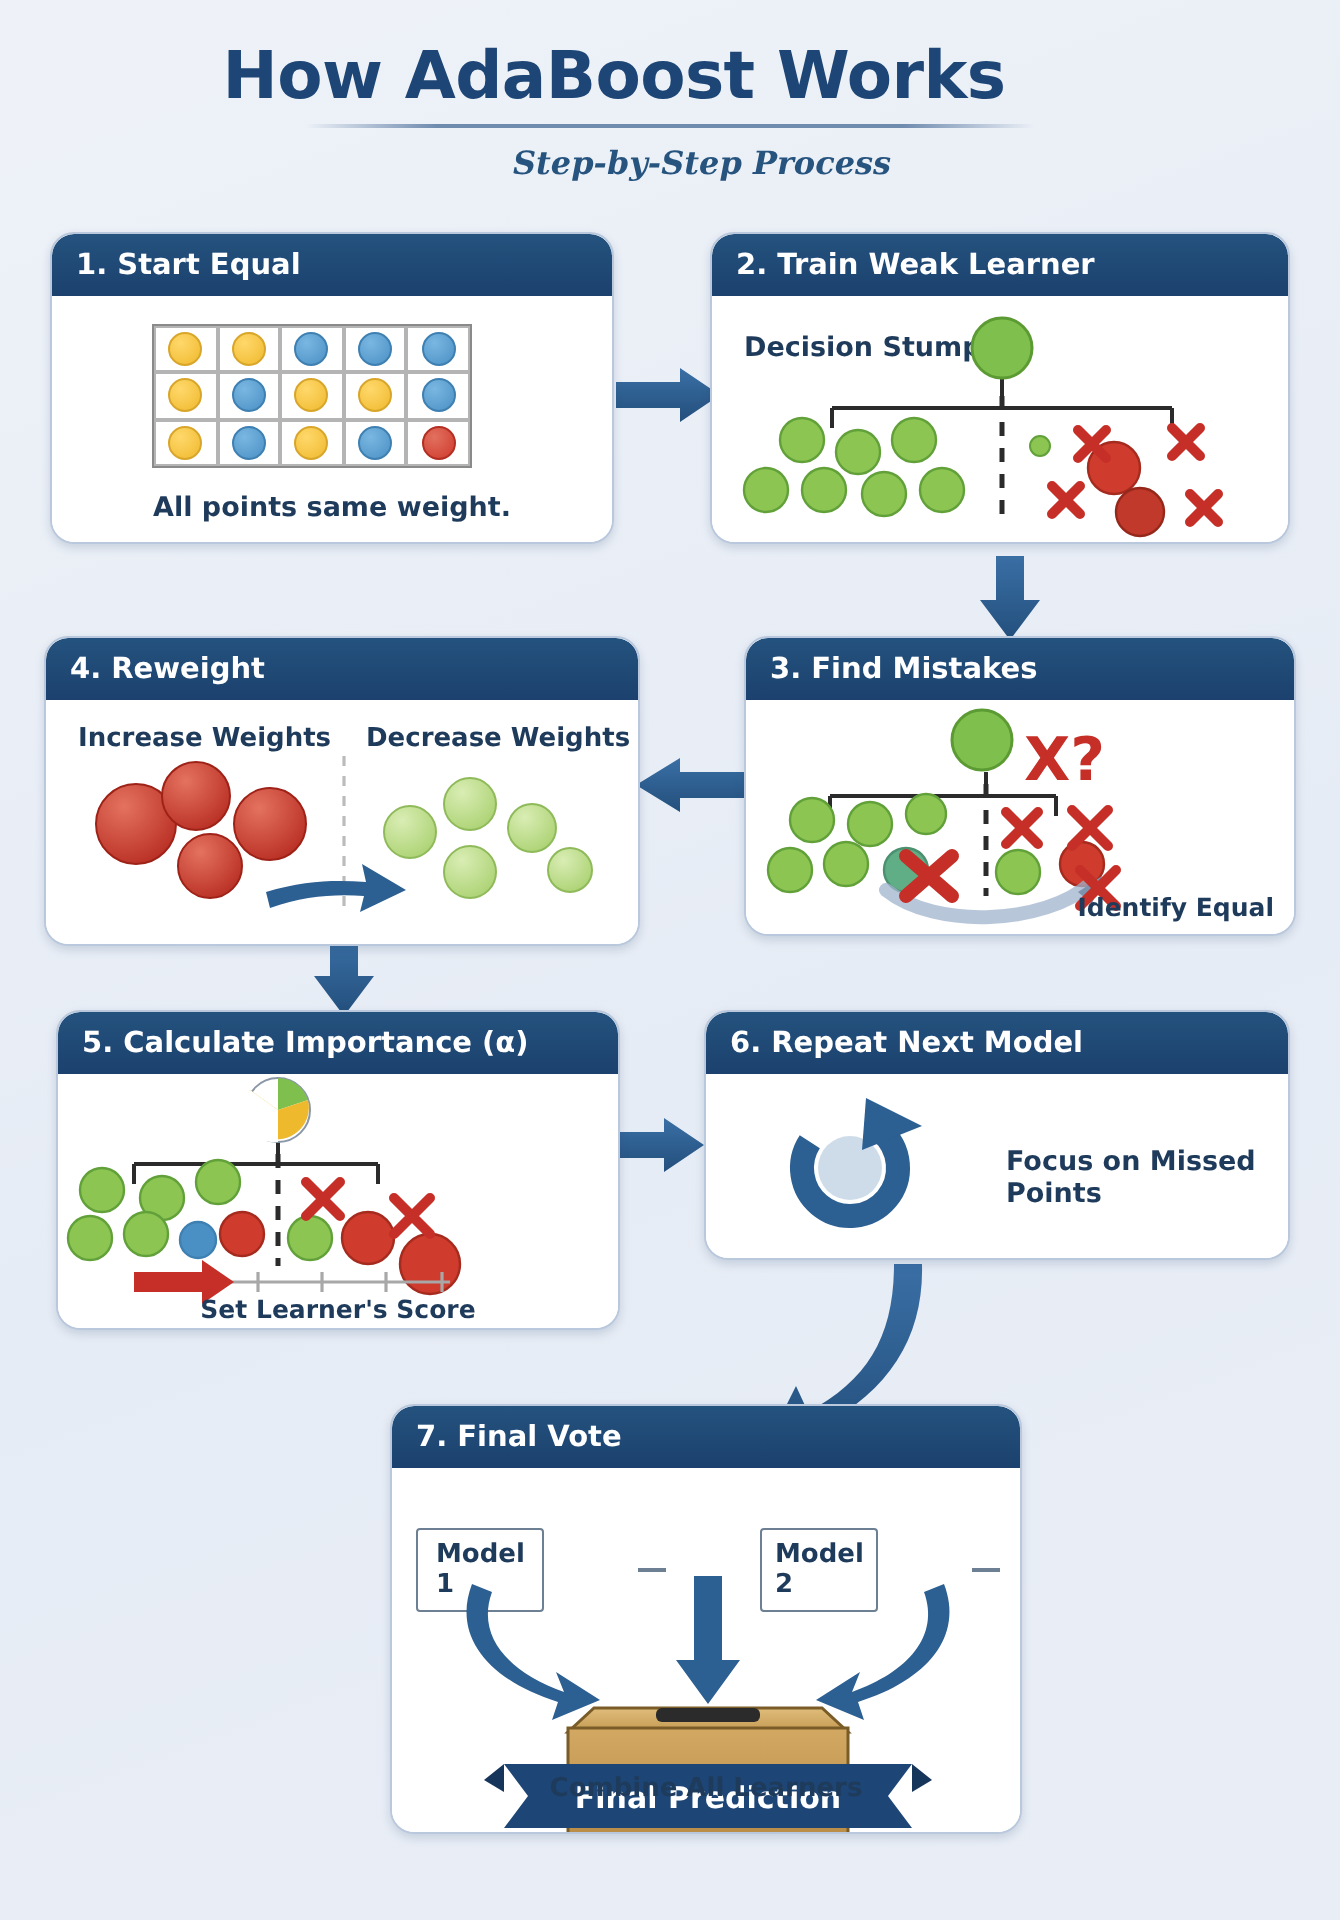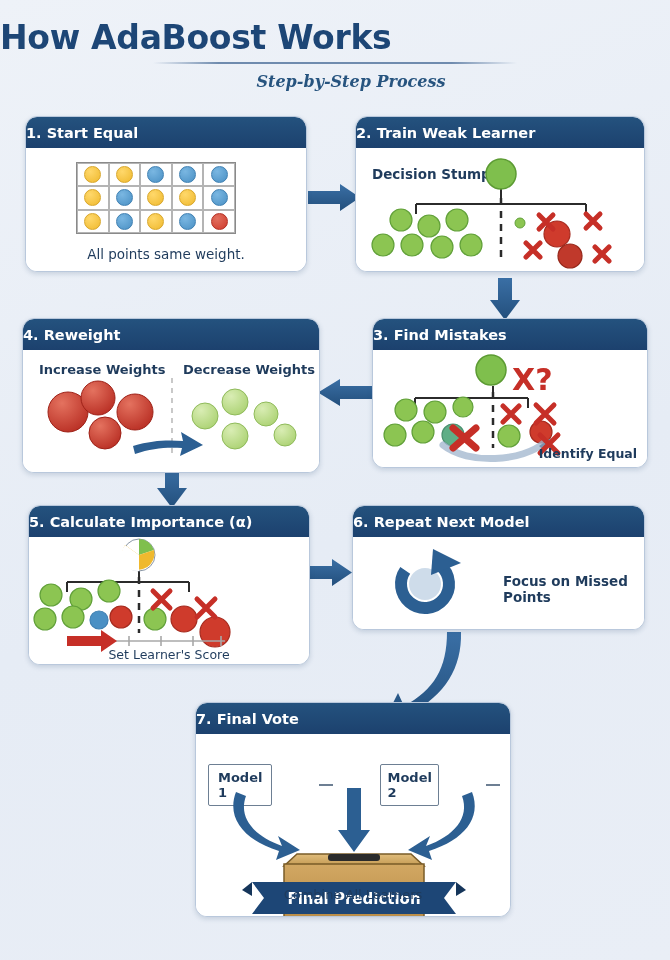--- a/index.html
+++ b/index.html
@@ -11,21 +11,21 @@
   }
   #root {
     position: relative;
     width: 670px; height: 960px;
     background: linear-gradient(160deg,#eef2f8 0%,#e6ecf5 55%,#e9eef6 100%);
   }
 
   
   .title {
     position: absolute; left: 0; top: 18px; width: 614px;
-    text-align: left;
+    text-align: center;
     font-family: "DejaVu Sans", sans-serif;
     font-size: 33px; font-weight: bold; letter-spacing: -0.3px;
     color: #1d4676;
   }
   .title-rule {
     position: absolute; left: 153px; top: 62px; width: 364px; height: 2px;
     background: linear-gradient(to right, rgba(29,70,118,0), #6f8bae 18%, #6f8bae 82%, rgba(29,70,118,0));
   }
   .subtitle {
     position: absolute; left: 0; top: 72px; width: 670px;
@@ -45,28 +45,29 @@
     overflow: hidden;
   }
   .panel-head {
     height: 31px;
     background: linear-gradient(180deg,#2a5party 0%, #1d4676 0%, #1b3f6b 100%);
     background: linear-gradient(180deg,#24527e 0%, #1c416e 100%);
     color: #ffffff;
     font-family: "DejaVu Sans", sans-serif;
     font-size: 14.5px; font-weight: bold;
     display: flex; align-items: center;
+    padding-left: 12px;
     border-radius: 11px 11px 0 0;
   }
   .panel-body { position: relative; width: 100%; height: calc(100% - 31px); background: #fff; }
 
   .caption {
     position: absolute; text-align: center; width: 100%;
     font-family: "DejaVu Sans", sans-serif;
-    font-weight: normal; color: #1f3b5c;
+    font-weight: bold; color: #1f3b5c;
   }
   .mini-label {
     position: absolute;
     font-family: "DejaVu Sans", sans-serif;
     font-weight: bold; color: #1f3b5c;
   }
 
   svg { display: block; position: absolute; left:0; top:0; overflow: visible; }
   .ov { position:absolute; left:0; top:0; width:100%; height:100%; pointer-events:none; }
 

